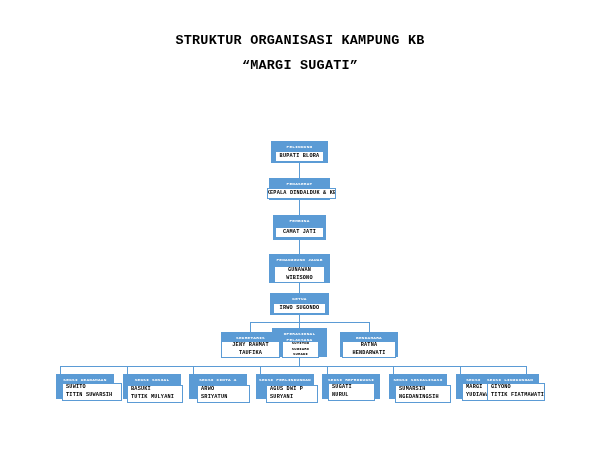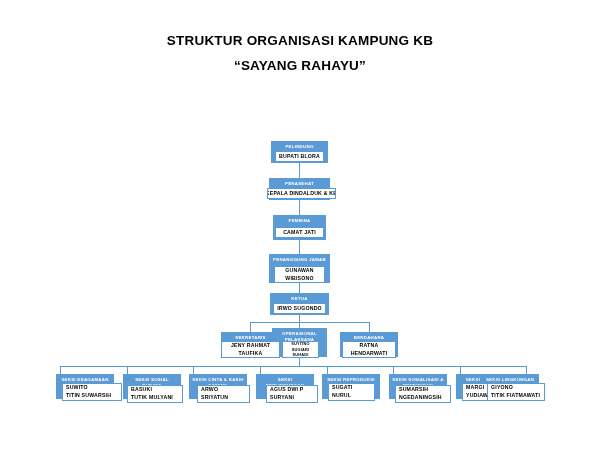--- a/index.html
+++ b/index.html
@@ -6,20 +6,21 @@
   html, body {
     width: 600px; height: 464px;
     background: #ffffff;
     font-family: "Liberation Sans", sans-serif;
     overflow: hidden;
   }
   #page {
     position: relative;
     width: 600px; height: 464px;
     background: #ffffff;
+    font-family: Liberation Mono, monospace;
   }
 
   
   .title-block {
     position: absolute;
     left: 0; top: 28px;
     width: 600px;
     text-align: center;
   }
   .title-line {
@@ -75,21 +76,21 @@
   .lv { width: 1px; }
   .lh { height: 1px; }
 </style>
 </head>
 <body>
 
 <div id="page">
 
   <div class="title-block">
     <div class="title-line">STRUKTUR ORGANISASI KAMPUNG KB</div>
-    <div class="title-line">“SAYANG RAHAYU”</div>
+    <div class="title-line">“MARGI SUGATI”</div>
   </div>
 
   <div class="ln lv" style="left:299px; top:162px;  height:16px;"></div>
   <div class="ln lv" style="left:299px; top:199px;  height:16px;"></div>
   <div class="ln lv" style="left:299px; top:240px;  height:14px;"></div>
   <div class="ln lv" style="left:299px; top:283px;  height:10px;"></div>
   <div class="ln lv" style="left:299px; top:314px;  height:9px;"></div>
 
   <div class="ln lh" style="left:250px; top:322px; width:119px;"></div>
   <div class="ln lv" style="left:250px; top:322px; height:10px;"></div>

